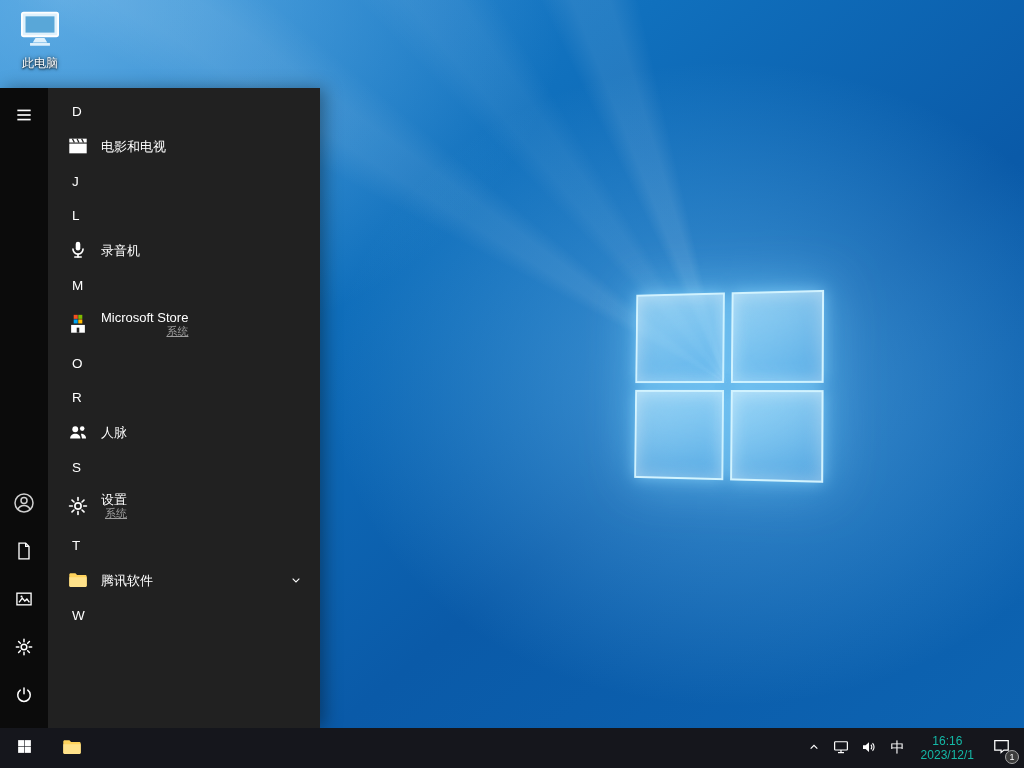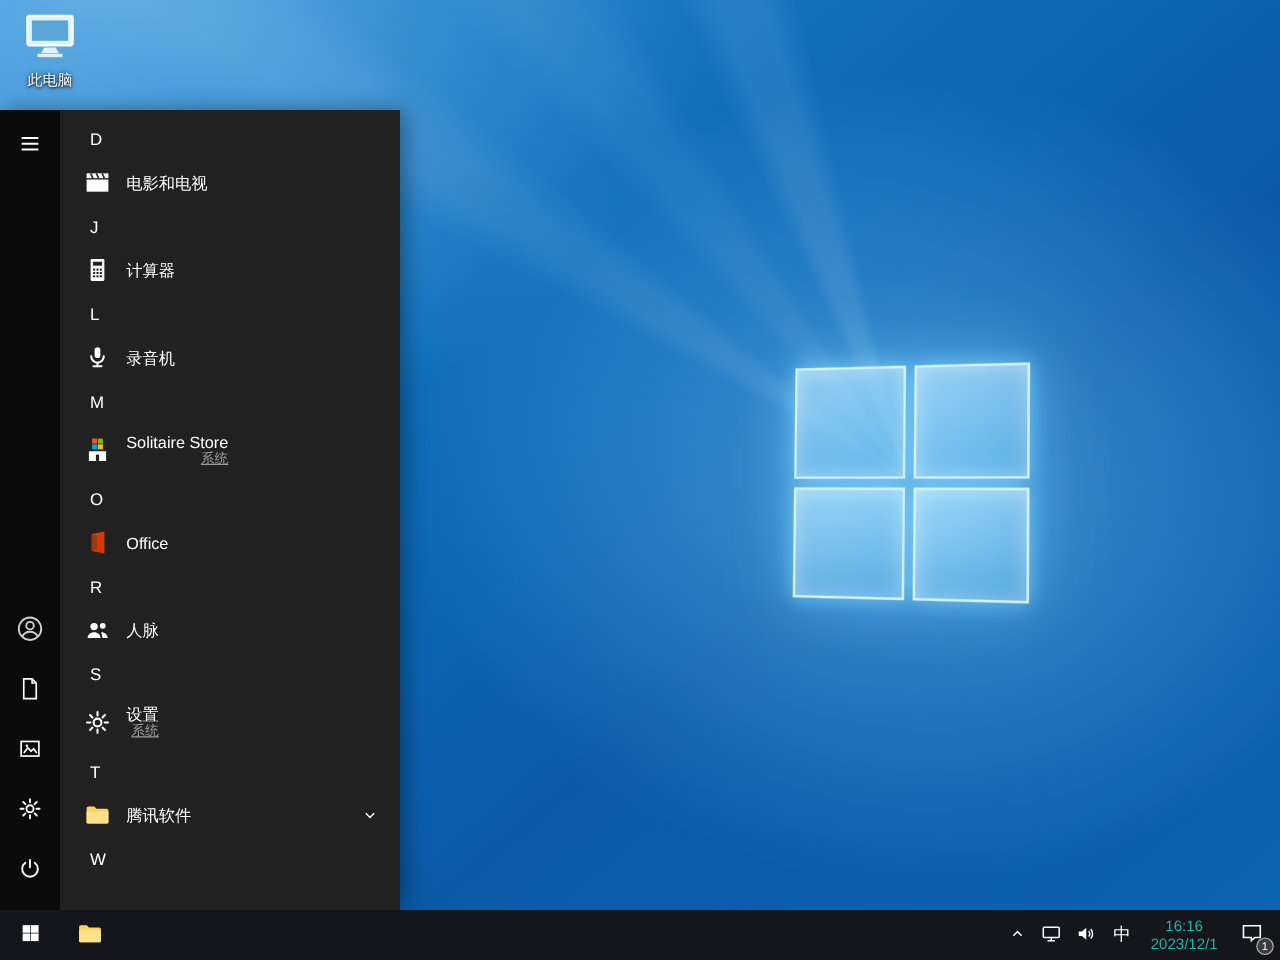--- a/index.html
+++ b/index.html
@@ -161,42 +161,20 @@
             </g>
           </svg>
         </span>
         <span class="app-text">
             <span>电影和电视</span>
           </span>
       </div>
 
       <div class="section-letter">J</div>
 
-      <div class="app-row">
-        <span class="app-icon">
-          <svg width="22" height="22" viewBox="0 0 24 24">
-            <rect x="6" y="2.5" width="12" height="19" rx="1" fill="#fff"></rect>
-            <rect x="8" y="4.8" width="8" height="3.4" fill="#212121"></rect>
-            <g fill="#212121">
-              <rect x="8.2" y="10.8" width="1.8" height="1.8"></rect>
-                <rect x="11.1" y="10.8" width="1.8" height="1.8"></rect>
-                <rect x="14" y="10.8" width="1.8" height="1.8"></rect>
-              <rect x="8.2" y="13.7" width="1.8" height="1.8"></rect>
-                <rect x="11.1" y="13.7" width="1.8" height="1.8"></rect>
-                <rect x="14" y="13.7" width="1.8" height="1.8"></rect>
-              <rect x="8.2" y="16.6" width="1.8" height="1.8"></rect>
-                <rect x="11.1" y="16.6" width="1.8" height="1.8"></rect>
-                <rect x="14" y="16.6" width="1.8" height="1.8"></rect>
-            </g>
-          </svg>
-        </span>
-        <span class="app-text">
-            <span>计算器</span>
-          </span>
-      </div>
 
       <div class="section-letter">L</div>
 
       <div class="app-row">
         <span class="app-icon">
           <svg width="22" height="22" viewBox="0 0 24 24">
             <rect x="9.5" y="3" width="5" height="9.5" rx="2.5" fill="#fff"></rect>
             <g fill="none" stroke="#fff" stroke-width="1.8" stroke-linecap="round">
               <path d="M6.5 11a5.5 5.5 0 0 0 11 0"></path>
               <line x1="12" y1="16.6" x2="12" y2="19.6"></line>
@@ -217,38 +195,27 @@
           <svg width="22" height="22" viewBox="0 0 24 24">
             <rect x="7.3" y="2" width="4.4" height="4.4" fill="var(--store-red,#f25022)"></rect>
             <rect x="12.3" y="2" width="4.4" height="4.4" fill="var(--store-green,#7fba00)"></rect>
             <rect x="7.3" y="7" width="4.4" height="4.4" fill="var(--store-blue,#00a4ef)"></rect>
             <rect x="12.3" y="7" width="4.4" height="4.4" fill="var(--store-yellow,#ffb900)"></rect>
             <path d="M4.5 13h15v8.5h-15z" fill="#fff"></path>
             <rect x="10.6" y="16" width="2.8" height="5.5" fill="#212121"></rect>
           </svg>
         </span>
         <span class="app-text">
-          <span>Solitaire Store</span>
+          <span>Microsoft Store</span>
           <span class="app-sub">系统</span>
         </span>
       </div>
 
       <div class="section-letter">O</div>
 
-      <div class="app-row">
-        <span class="app-icon">
-          <svg width="22" height="22" viewBox="0 0 24 24">
-            <path d="M7 4.5 18 2.5v19L7 19.5z" fill="var(--office-orange,#d83b01)"></path>
-            <path d="M7 4.5l4.5 1.6v11.8L7 19.5z" fill="var(--office-orange-dark,#a33512)"></path>
-          </svg>
-        </span>
-        <span class="app-text">
-            <span>Office</span>
-          </span>
-      </div>
 
       <div class="section-letter">R</div>
 
       <div class="app-row">
         <span class="app-icon">
           <svg width="22" height="22" viewBox="0 0 24 24" fill="#fff">
             <circle cx="9" cy="9" r="3.2"></circle>
             <path d="M3.4 19c0-3.1 2.5-5.1 5.6-5.1S14.6 15.9 14.6 19z"></path>
             <circle cx="16.6" cy="8.3" r="2.5"></circle>
             <path d="M15.2 13.9c3-.1 5.6 1.9 5.6 5.1h-4.4z"></path>

